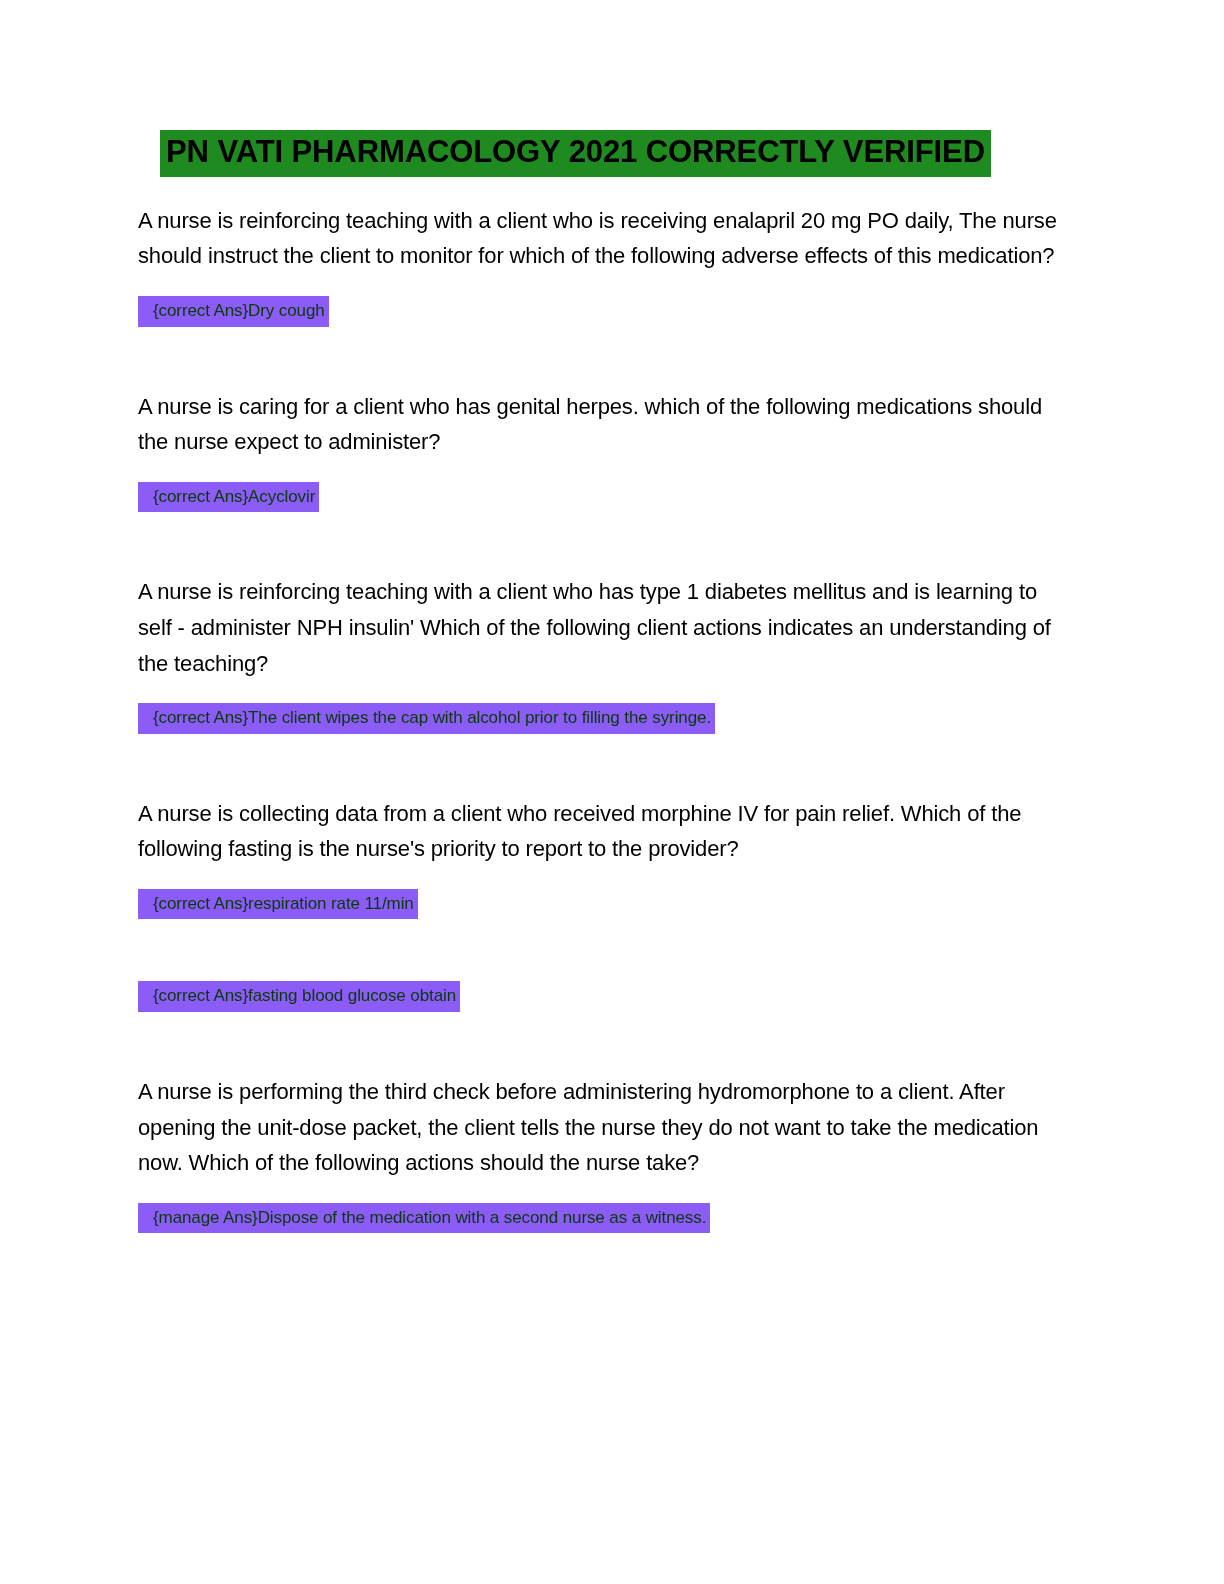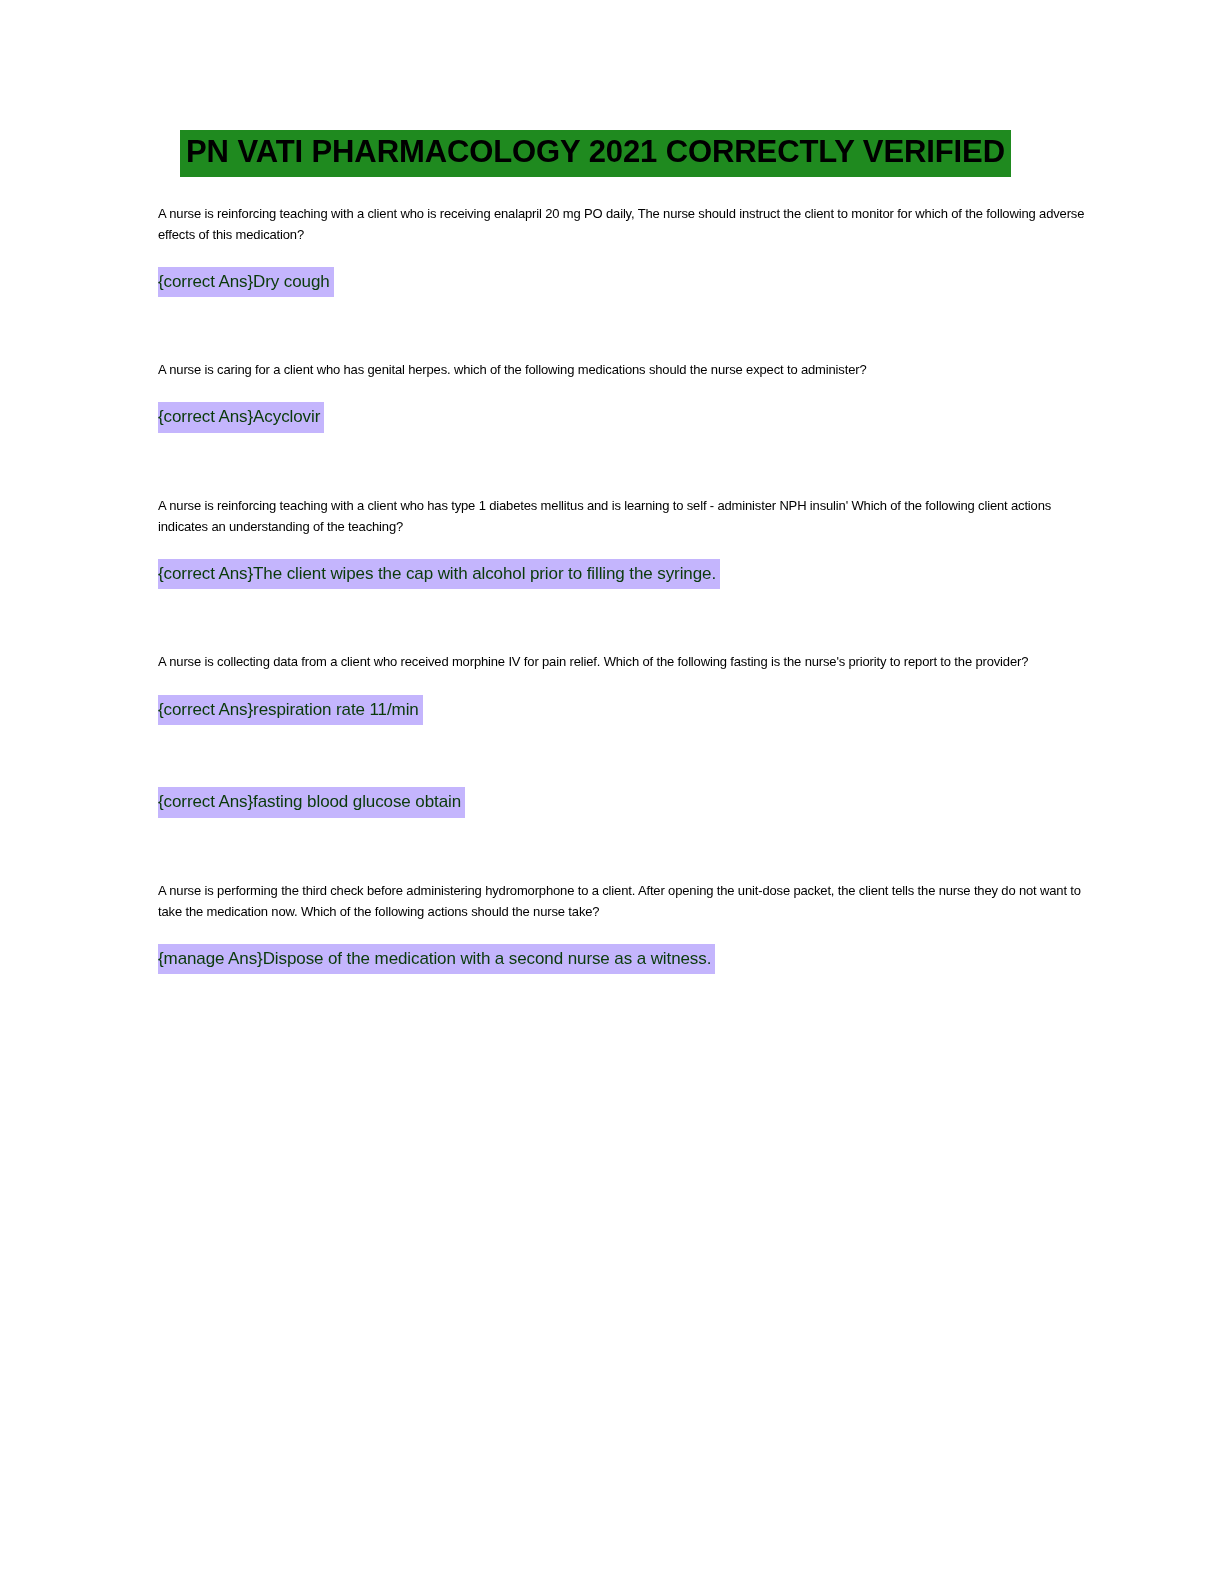--- a/index.html
+++ b/index.html
@@ -15,54 +15,54 @@
     position: relative;
     width: 1224px;
     height: 1584px;
     margin: 0 auto;
     background: #ffffff;
     box-sizing: border-box;
     overflow: hidden;
   }
   .content {
     position: absolute;
-    left: 158px;
+    left: 138px;
     top: 130px;
     width: 930px;
   }
   .doc-title {
     display: inline-block;
     background: #1f8a1f;
     color: #000000;
     font-size: 31px;
     font-weight: bold;
     line-height: 1.25;
     letter-spacing: -0.1px;
     padding: 3px 6px 5px 6px;
     margin: 0 0 26px 22px;
     white-space: nowrap;
   }
   .qa-block {
     margin-bottom: 62px;
   }
   .question {
-    font-size: 13px;
+    font-size: 22px;
     line-height: 1.62;
     letter-spacing: -0.15px;
     margin: 0 0 22px 0;
     color: #000000;
   }
   .answer {
     display: inline-block;
-    background: #c4b5fd;
+    background: #8b5cf6;
     color: #0a3a0a;
     font-size: 17px;
     line-height: 1.5;
     letter-spacing: -0.1px;
-    padding: 2px 4px 3px 0;
+    padding: 2px 4px 3px 15px;
     white-space: pre-wrap;
   }
 </style>
 </head>
 <body>
 
 <div class="page">
   <div class="content">
 
     <div class="doc-title">PN VATI PHARMACOLOGY 2021 CORRECTLY VERIFIED</div>

